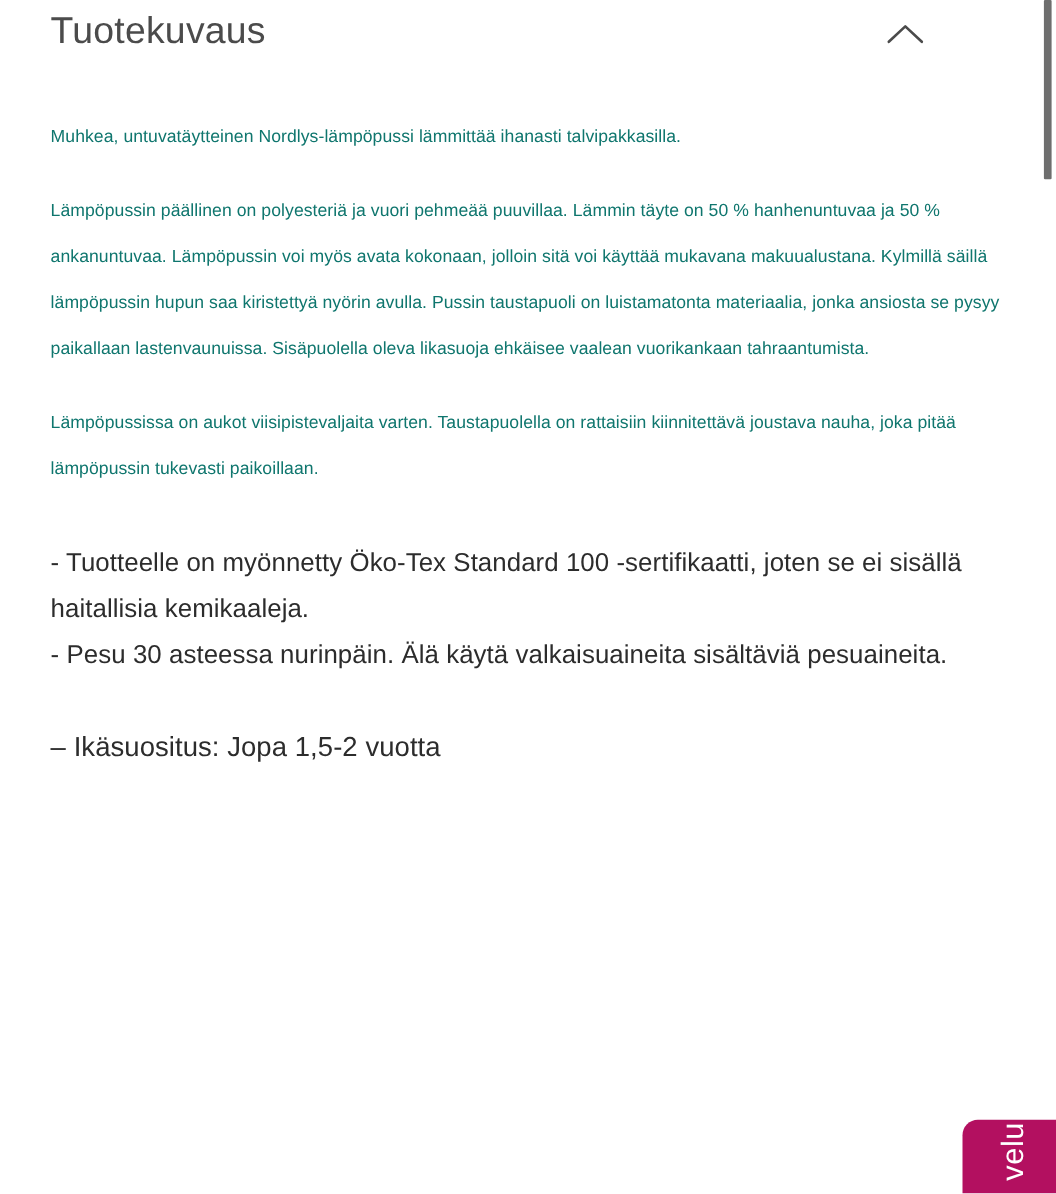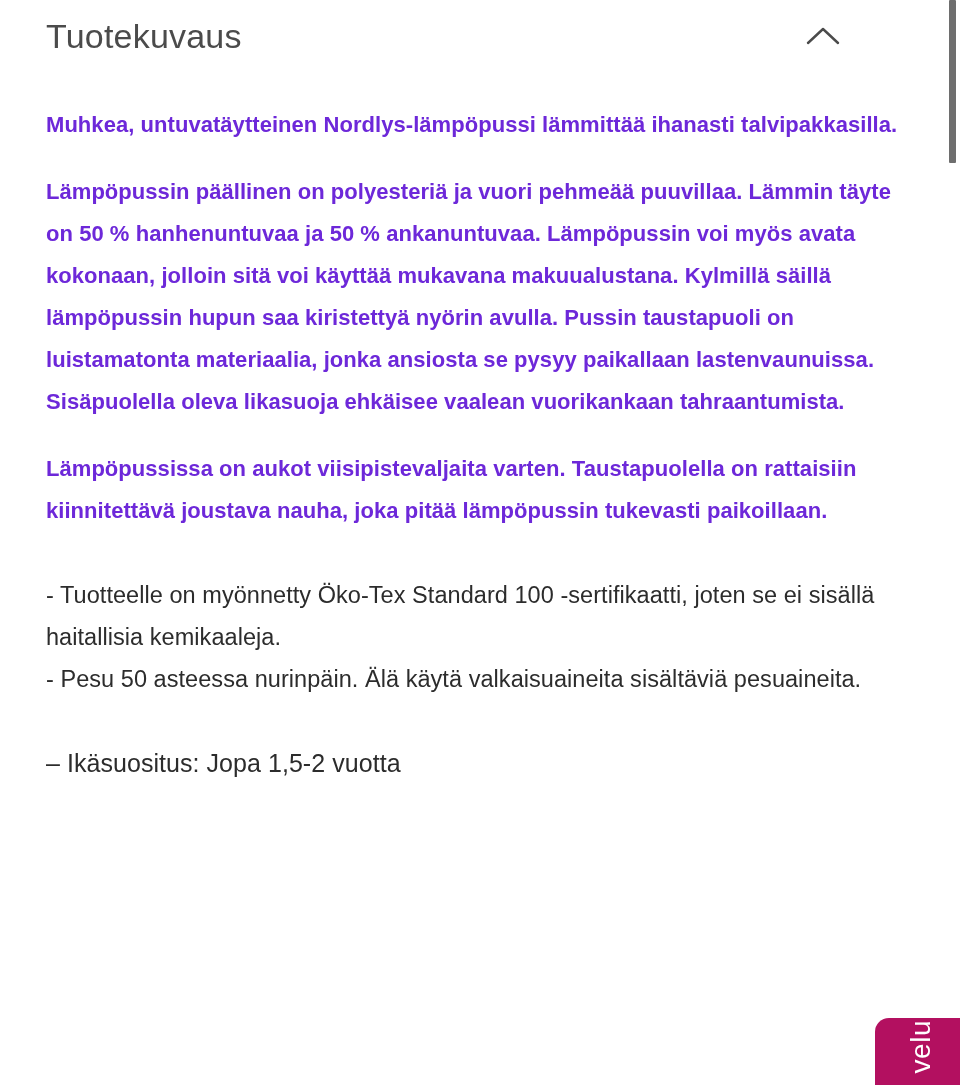--- a/index.html
+++ b/index.html
@@ -27,21 +27,21 @@
   }
 
   
   .panel-header {
     position: absolute;
     top: 8px;
     left: 46px;
     width: 800px;
     height: 56px;
     display: flex;
-    align-items: center;
+    align-items: flex-start;
     justify-content: space-between;
   }
   .panel-title {
     font-size: 34px;
     line-height: 40px;
     font-weight: 400;
     color: #4b4b4b;
     letter-spacing: 0.2px;
     white-space: nowrap;
   }
@@ -59,26 +59,25 @@
   .chevron-btn svg { display: block; }
 
   
   .panel-body {
     position: absolute;
     top: 104px;
     left: 46px;
     width: 878px;
   }
   .para {
-    font-size: 22px;
+    font-size: 16px;
     line-height: 42px;
-    color: #6d28d9;
+    color: #0f766e;
     letter-spacing: 0.05px;
     margin: 0;
-    font-weight: bold;
   }
   .para + .para { margin-top: 25px; }
 
   .bullet-block {
     margin-top: 42px;
   }
   .bullet-line {
     font-size: 23.5px;
     line-height: 42px;
     color: #2c2c2c;
@@ -159,21 +158,21 @@
   <div class="panel-body">
 
     <p class="para">Muhkea, untuvatäytteinen Nordlys-lämpöpussi lämmittää ihanasti talvipakkasilla.</p>
 
     <p class="para">Lämpöpussin päällinen on polyesteriä ja vuori pehmeää puuvillaa. Lämmin täyte on 50 % hanhenuntuvaa ja 50 % ankanuntuvaa. Lämpöpussin voi myös avata kokonaan, jolloin sitä voi käyttää mukavana makuualustana. Kylmillä säillä lämpöpussin hupun saa kiristettyä nyörin avulla. Pussin taustapuoli on luistamatonta materiaalia, jonka ansiosta se pysyy paikallaan lastenvaunuissa. Sisäpuolella oleva likasuoja ehkäisee vaalean vuorikankaan tahraantumista.</p>
 
     <p class="para">Lämpöpussissa on aukot viisipistevaljaita varten. Taustapuolella on rattaisiin kiinnitettävä joustava nauha, joka pitää lämpöpussin tukevasti paikoillaan.</p>
 
     <div class="bullet-block">
       <p class="bullet-line">- Tuotteelle on myönnetty Öko-Tex Standard 100 -sertifikaatti, joten se ei sisällä haitallisia kemikaaleja.</p>
-      <p class="bullet-line">- Pesu 50 asteessa nurinpäin. Älä käytä valkaisuaineita sisältäviä pesuaineita.</p>
+      <p class="bullet-line">- Pesu 30 asteessa nurinpäin. Älä käytä valkaisuaineita sisältäviä pesuaineita.</p>
     </div>
 
     <p class="age-line">– Ikäsuositus: Jopa 1,5-2 vuotta</p>
 
   </div>
 
   <div class="scrollbar-track">
     <div class="scrollbar-thumb"></div>
   </div>
 

